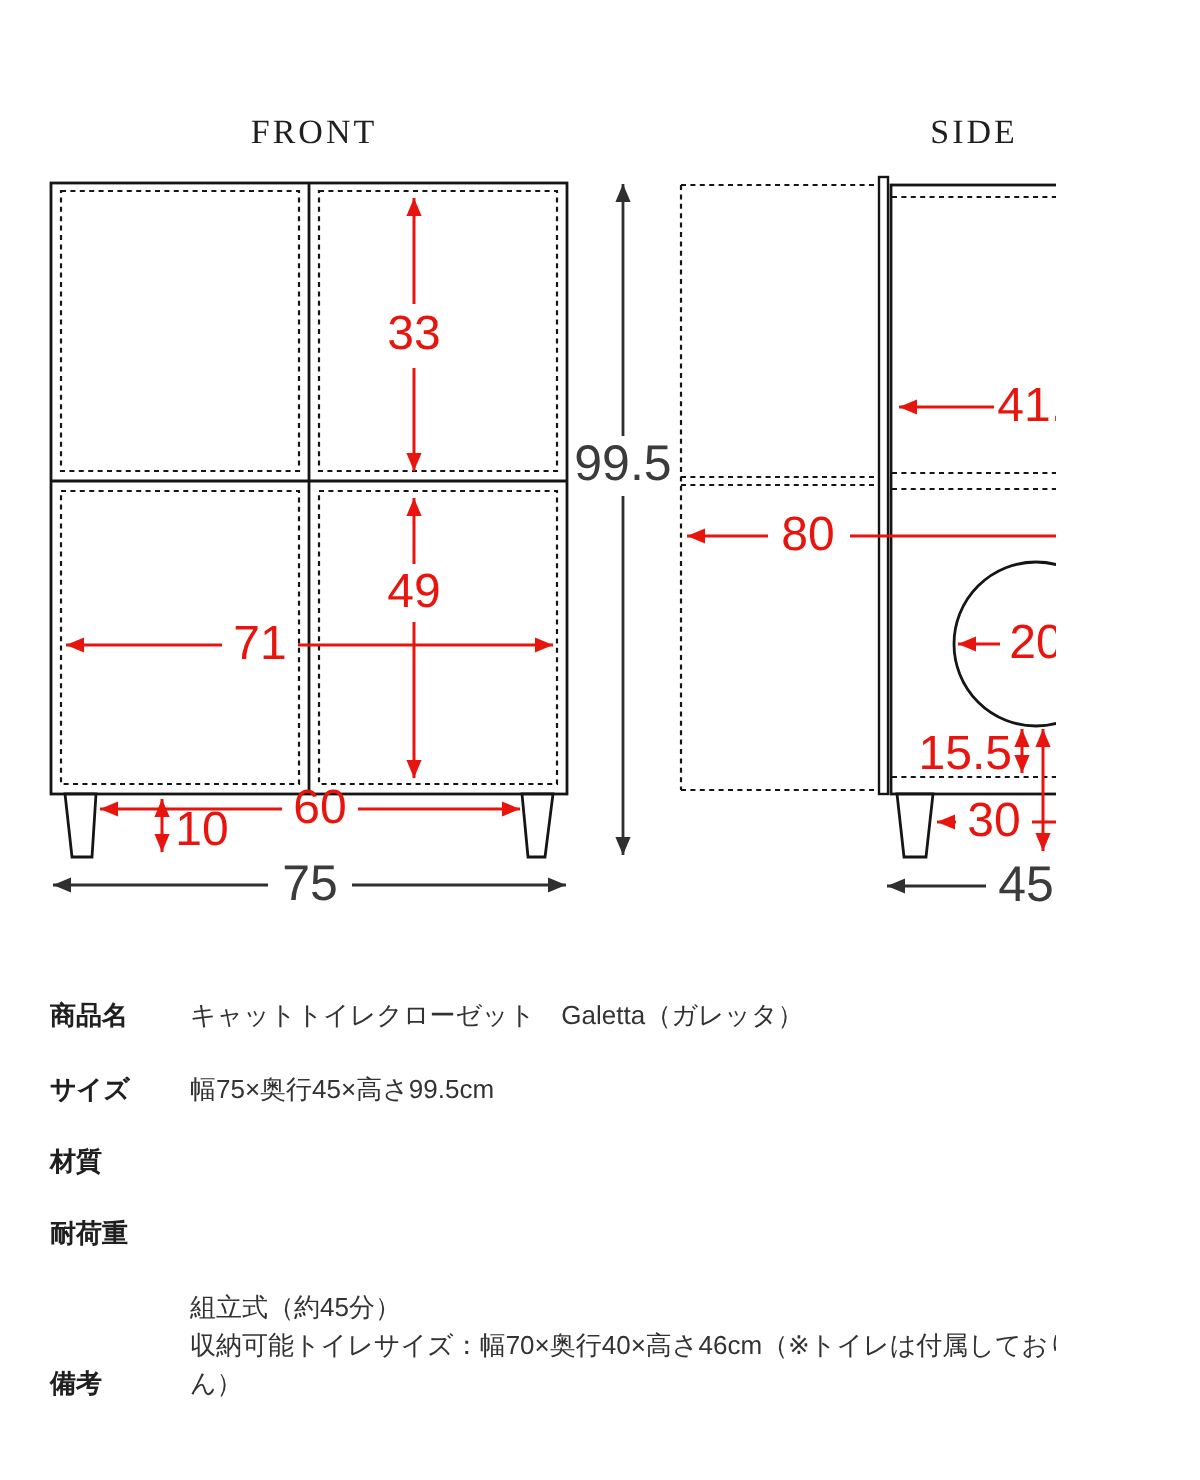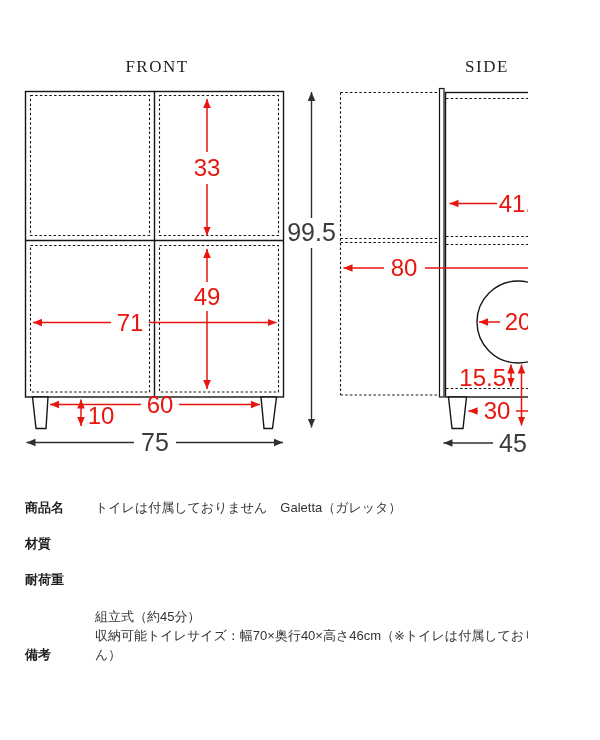--- a/index.html
+++ b/index.html
@@ -154,21 +154,25 @@
       <line class="dark" x1="443.5" y1="443" x2="493" y2="443" marker-start="url(#arK)"></line>
       <line class="dark" x1="533" y1="443" x2="584.5" y2="443" marker-end="url(#arK)"></line>
       <text class="dimK" x="513" y="442.5" text-anchor="middle">45</text>
     </g>
   </g>
 </svg>
 
 <div class="spec">
   <div class="spec-row">
     <div class="spec-label">商品名</div>
-    <div class="spec-value">トイレは付属しておりません　Galetta（ガレッタ）</div>
+    <div class="spec-value">キャットトイレクローゼット　Galetta（ガレッタ）</div>
+  </div>
+  <div class="spec-row">
+    <div class="spec-label">サイズ</div>
+    <div class="spec-value">幅75×奥行45×高さ99.5cm</div>
   </div>
   <div class="spec-row">
     <div class="spec-label">材質</div>
   </div>
   <div class="spec-row">
     <div class="spec-label">耐荷重</div>
   </div>
   <div class="spec-row">
     <div class="spec-label">備考</div>
     <div class="spec-value">組立式（約45分）

